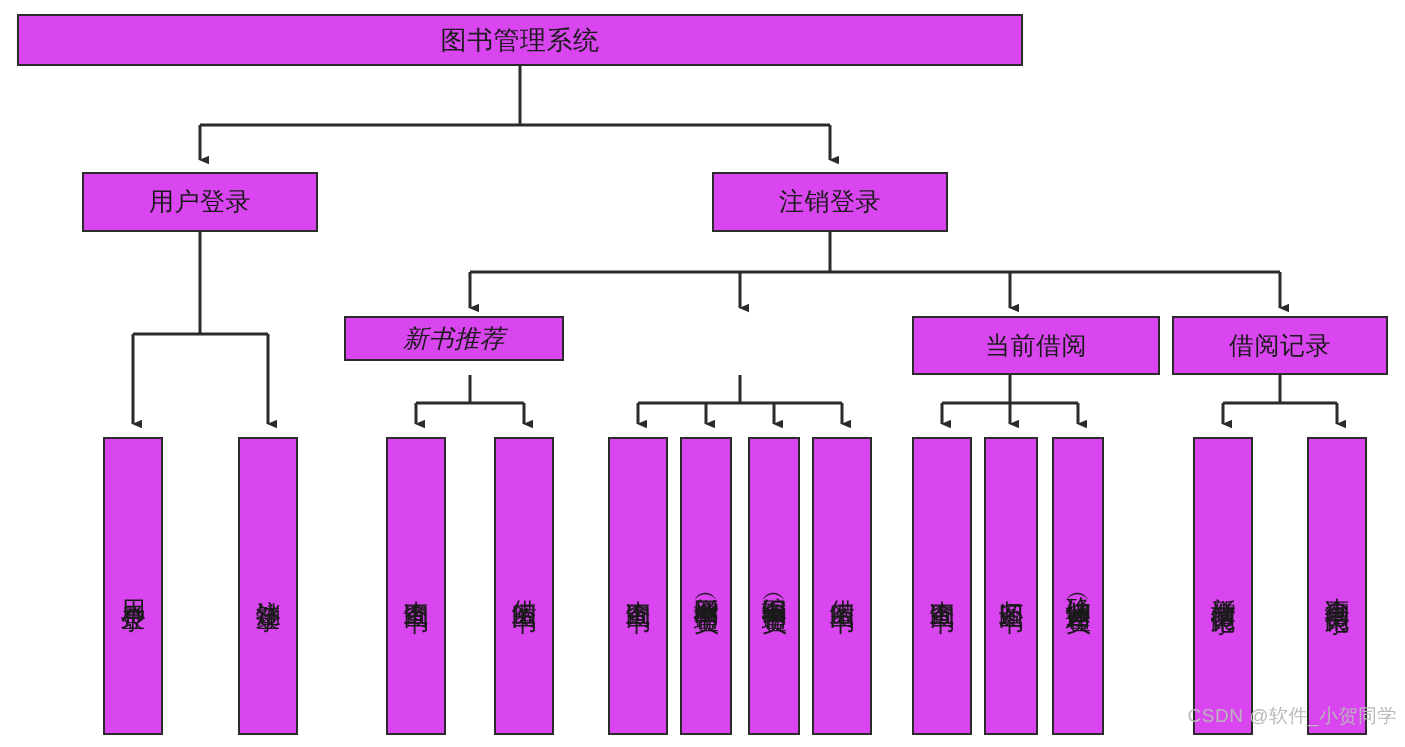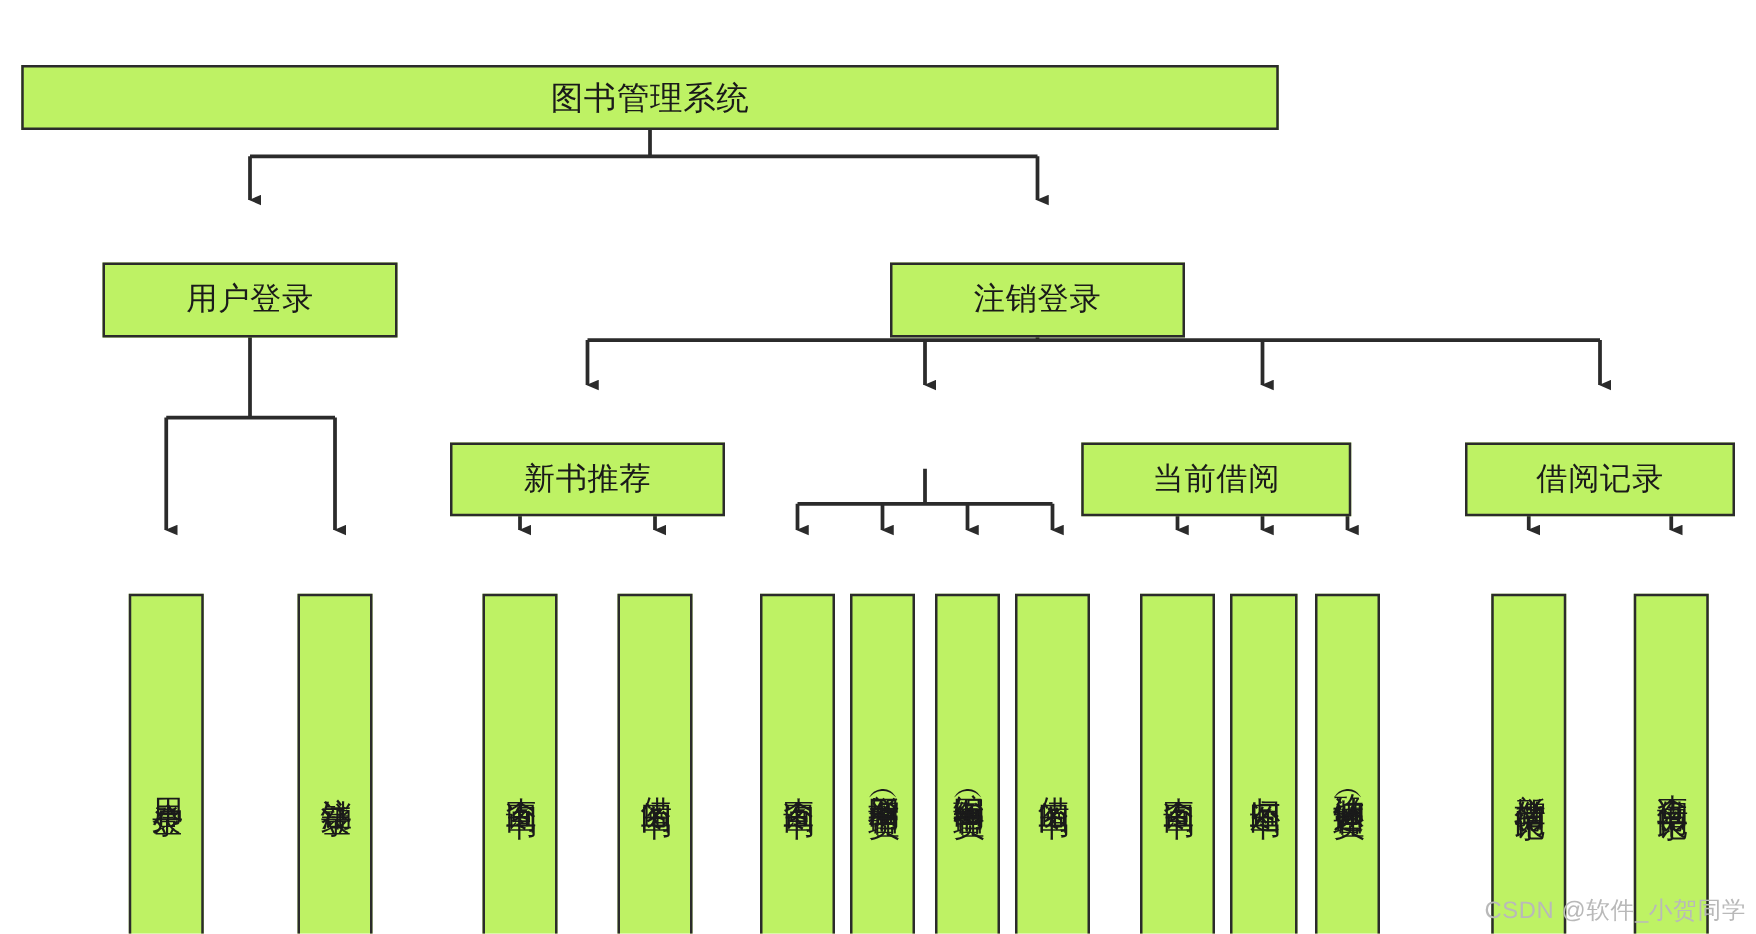--- a/index.html
+++ b/index.html
@@ -23,26 +23,25 @@
     left: 0;
     top: 0;
     width: 1405px;
     height: 747px;
     pointer-events: none;
   }
   .node {
     position: absolute;
     box-sizing: border-box;
     border: 2.5px solid #2b2b2b;
-    background: #bef264;
+    background: #d946ef;
     display: flex;
     align-items: center;
     justify-content: center;
     color: #1a1a1a;
-    margin-top: 38px;
   }
   .node-label {
     display: block;
     text-align: center;
     line-height: 1.18;
     letter-spacing: 0.5px;
     white-space: pre;
   }
   .node.horizontal .node-label {
     font-size: 25px;
@@ -63,21 +62,21 @@
     white-space: pre;
     max-height: 272px;
   }
   .node.vertical.narrow .node-label {
     max-height: 282px;
     letter-spacing: 2px;
   }
   #watermark {
     position: absolute;
     right: 8px;
-    bottom: 6px;
+    bottom: 18px;
     font-size: 19px;
     color: #b9b9b9;
     letter-spacing: 0.5px;
     white-space: nowrap;
     text-align: right;
   }
 </style>
 </head>
 <body>
 
@@ -137,24 +136,24 @@
     <span class="node-label">图书管理系统</span>
   </div>
 
   <div class="node horizontal" style="left:82px; top:172px; width:236px; height:60px;">
     <span class="node-label">用户登录</span>
   </div>
   <div class="node horizontal" style="left:712px; top:172px; width:236px; height:60px;">
     <span class="node-label">注销登录</span>
   </div>
 
-  <div class="node horizontal" style="left:360px; top:316px; width:220px; height:59px;">
+  <div class="node horizontal" style="left:344px; top:316px; width:220px; height:45px;font-style:italic;">
     <span class="node-label">新书推荐</span>
   </div>
-  <div class="node horizontal" style="left:865px; top:316px; width:216px; height:59px;">
+  <div class="node horizontal" style="left:912px; top:316px; width:248px; height:59px;">
     <span class="node-label">当前借阅</span>
   </div>
   <div class="node horizontal" style="left:1172px; top:316px; width:216px; height:59px;">
     <span class="node-label">借阅记录</span>
   </div>
 
   <div class="node vertical" style="left:103px; top:437px; width:60px; height:298px;">
     <span class="node-label">用户登录</span>
   </div>
   <div class="node vertical" style="left:238px; top:437px; width:60px; height:298px;">

